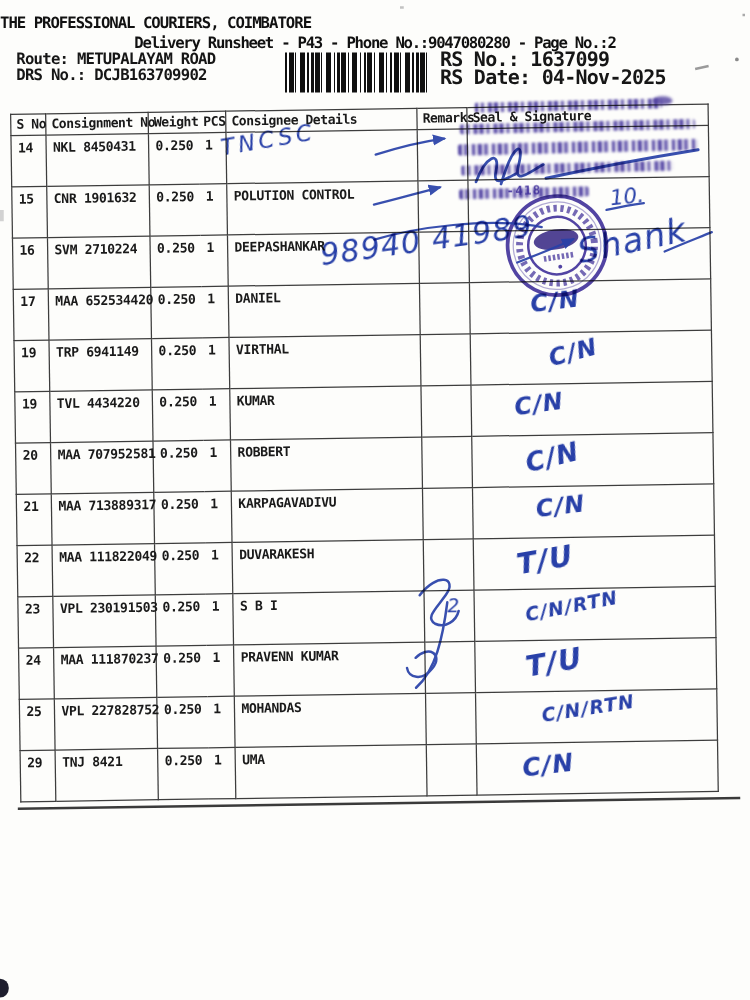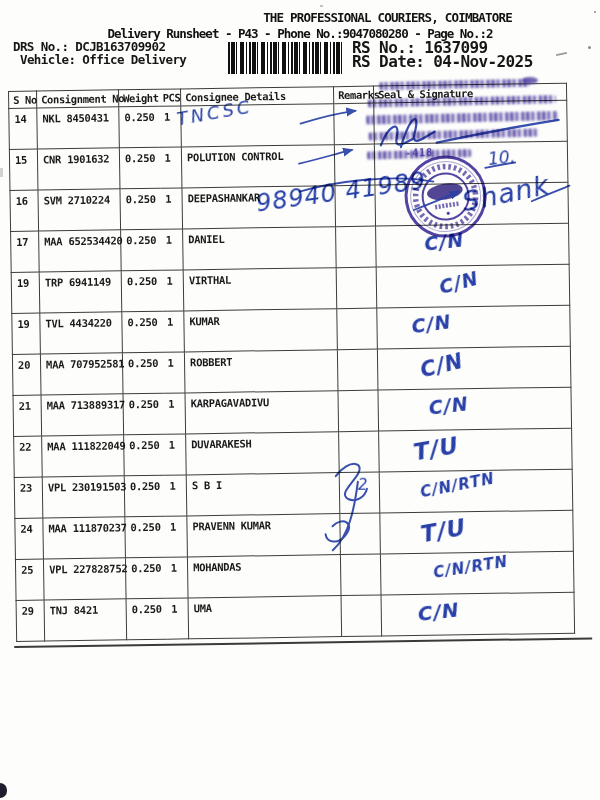--- a/index.html
+++ b/index.html
@@ -4,21 +4,21 @@
 <style>
   html,body { margin:0; padding:0; }
   .page {
     position:relative; width:600px; height:800px;
     background:#fdfdfb; overflow:hidden;
     font-family:"DejaVu Sans Mono","Liberation Mono",monospace;
     color:#161616;
   }
   
   .doc-title {
-    position:absolute; left:0; top:10px; width:512px; text-align:right;
+    position:absolute; left:0; top:10px; width:512px; text-align:left;
     font-size:12.5px; font-weight:700; letter-spacing:-0.8px; color:#111;
   }
   .doc-subtitle {
     position:absolute; left:0; top:26px; width:600px; text-align:center;
     font-size:12.5px; font-weight:700; letter-spacing:-1px; color:#111;
   }
   .meta-left { position:absolute; left:13px; top:40px; font-size:12.5px; font-weight:700; line-height:13.2px; letter-spacing:-0.6px; }
   .meta-left .ln { white-space:pre; }
   .meta-left .ln.vehicle { padding-left:7px; }
   .meta-right { position:absolute; left:352px; top:41px; font-size:16px; font-weight:700; line-height:13.5px; letter-spacing:-0.6px; }
@@ -97,22 +97,22 @@
 </style>
 </head>
 <body>
 
 <div class="page">
 
   <div class="doc-title">THE PROFESSIONAL COURIERS, COIMBATORE</div>
   <div class="doc-subtitle">Delivery Runsheet - P43 - Phone No.:9047080280 - Page No.:2</div>
 
   <div class="meta-left">
+    <div class="ln"><span>Route:</span> <span>METUPALAYAM ROAD</span></div>
     <div class="ln"><span>DRS No.:</span> <span>DCJB163709902</span></div>
-    <div class="ln vehicle"><span>Vehicle:</span> <span>Office Delivery</span></div>
   </div>
 
   <div class="barcode"></div>
 
   <div class="meta-right">
     <div class="ln"><span>RS No.:</span> <span>1637099</span></div>
     <div class="ln"><span>RS Date:</span> <span>04-Nov-2025</span></div>
   </div>
 
   <div class="table-zone">

